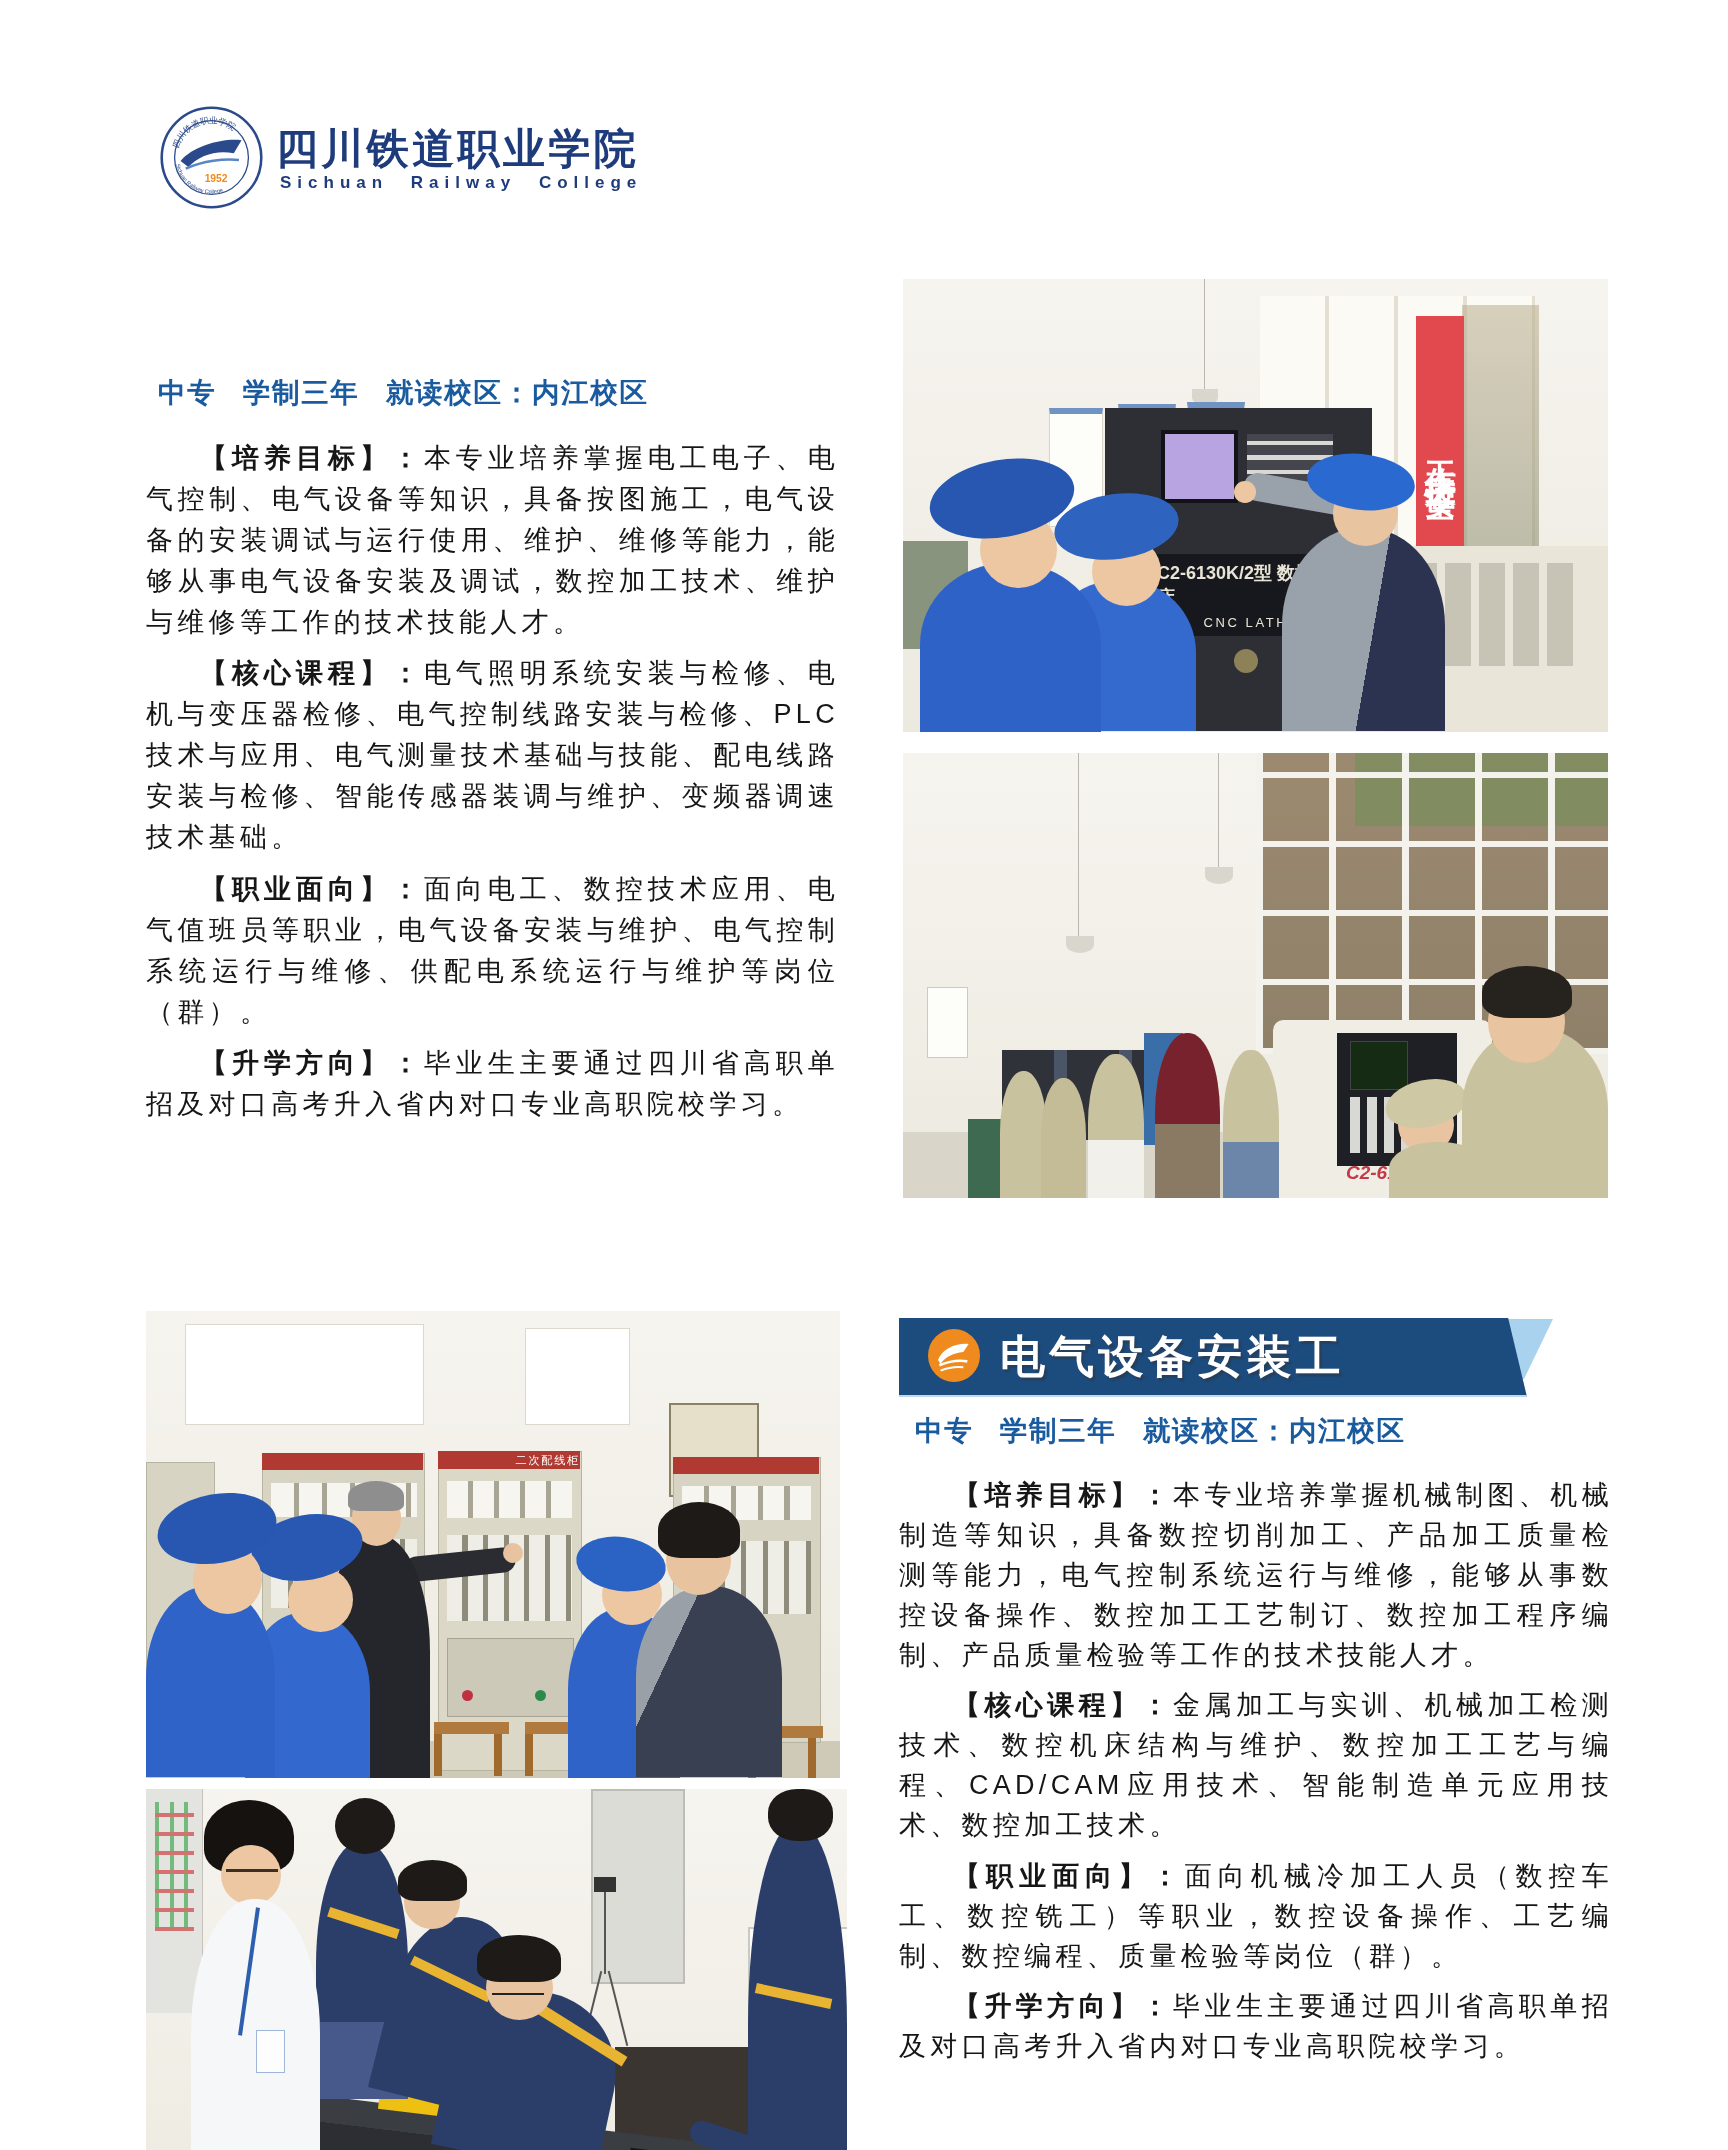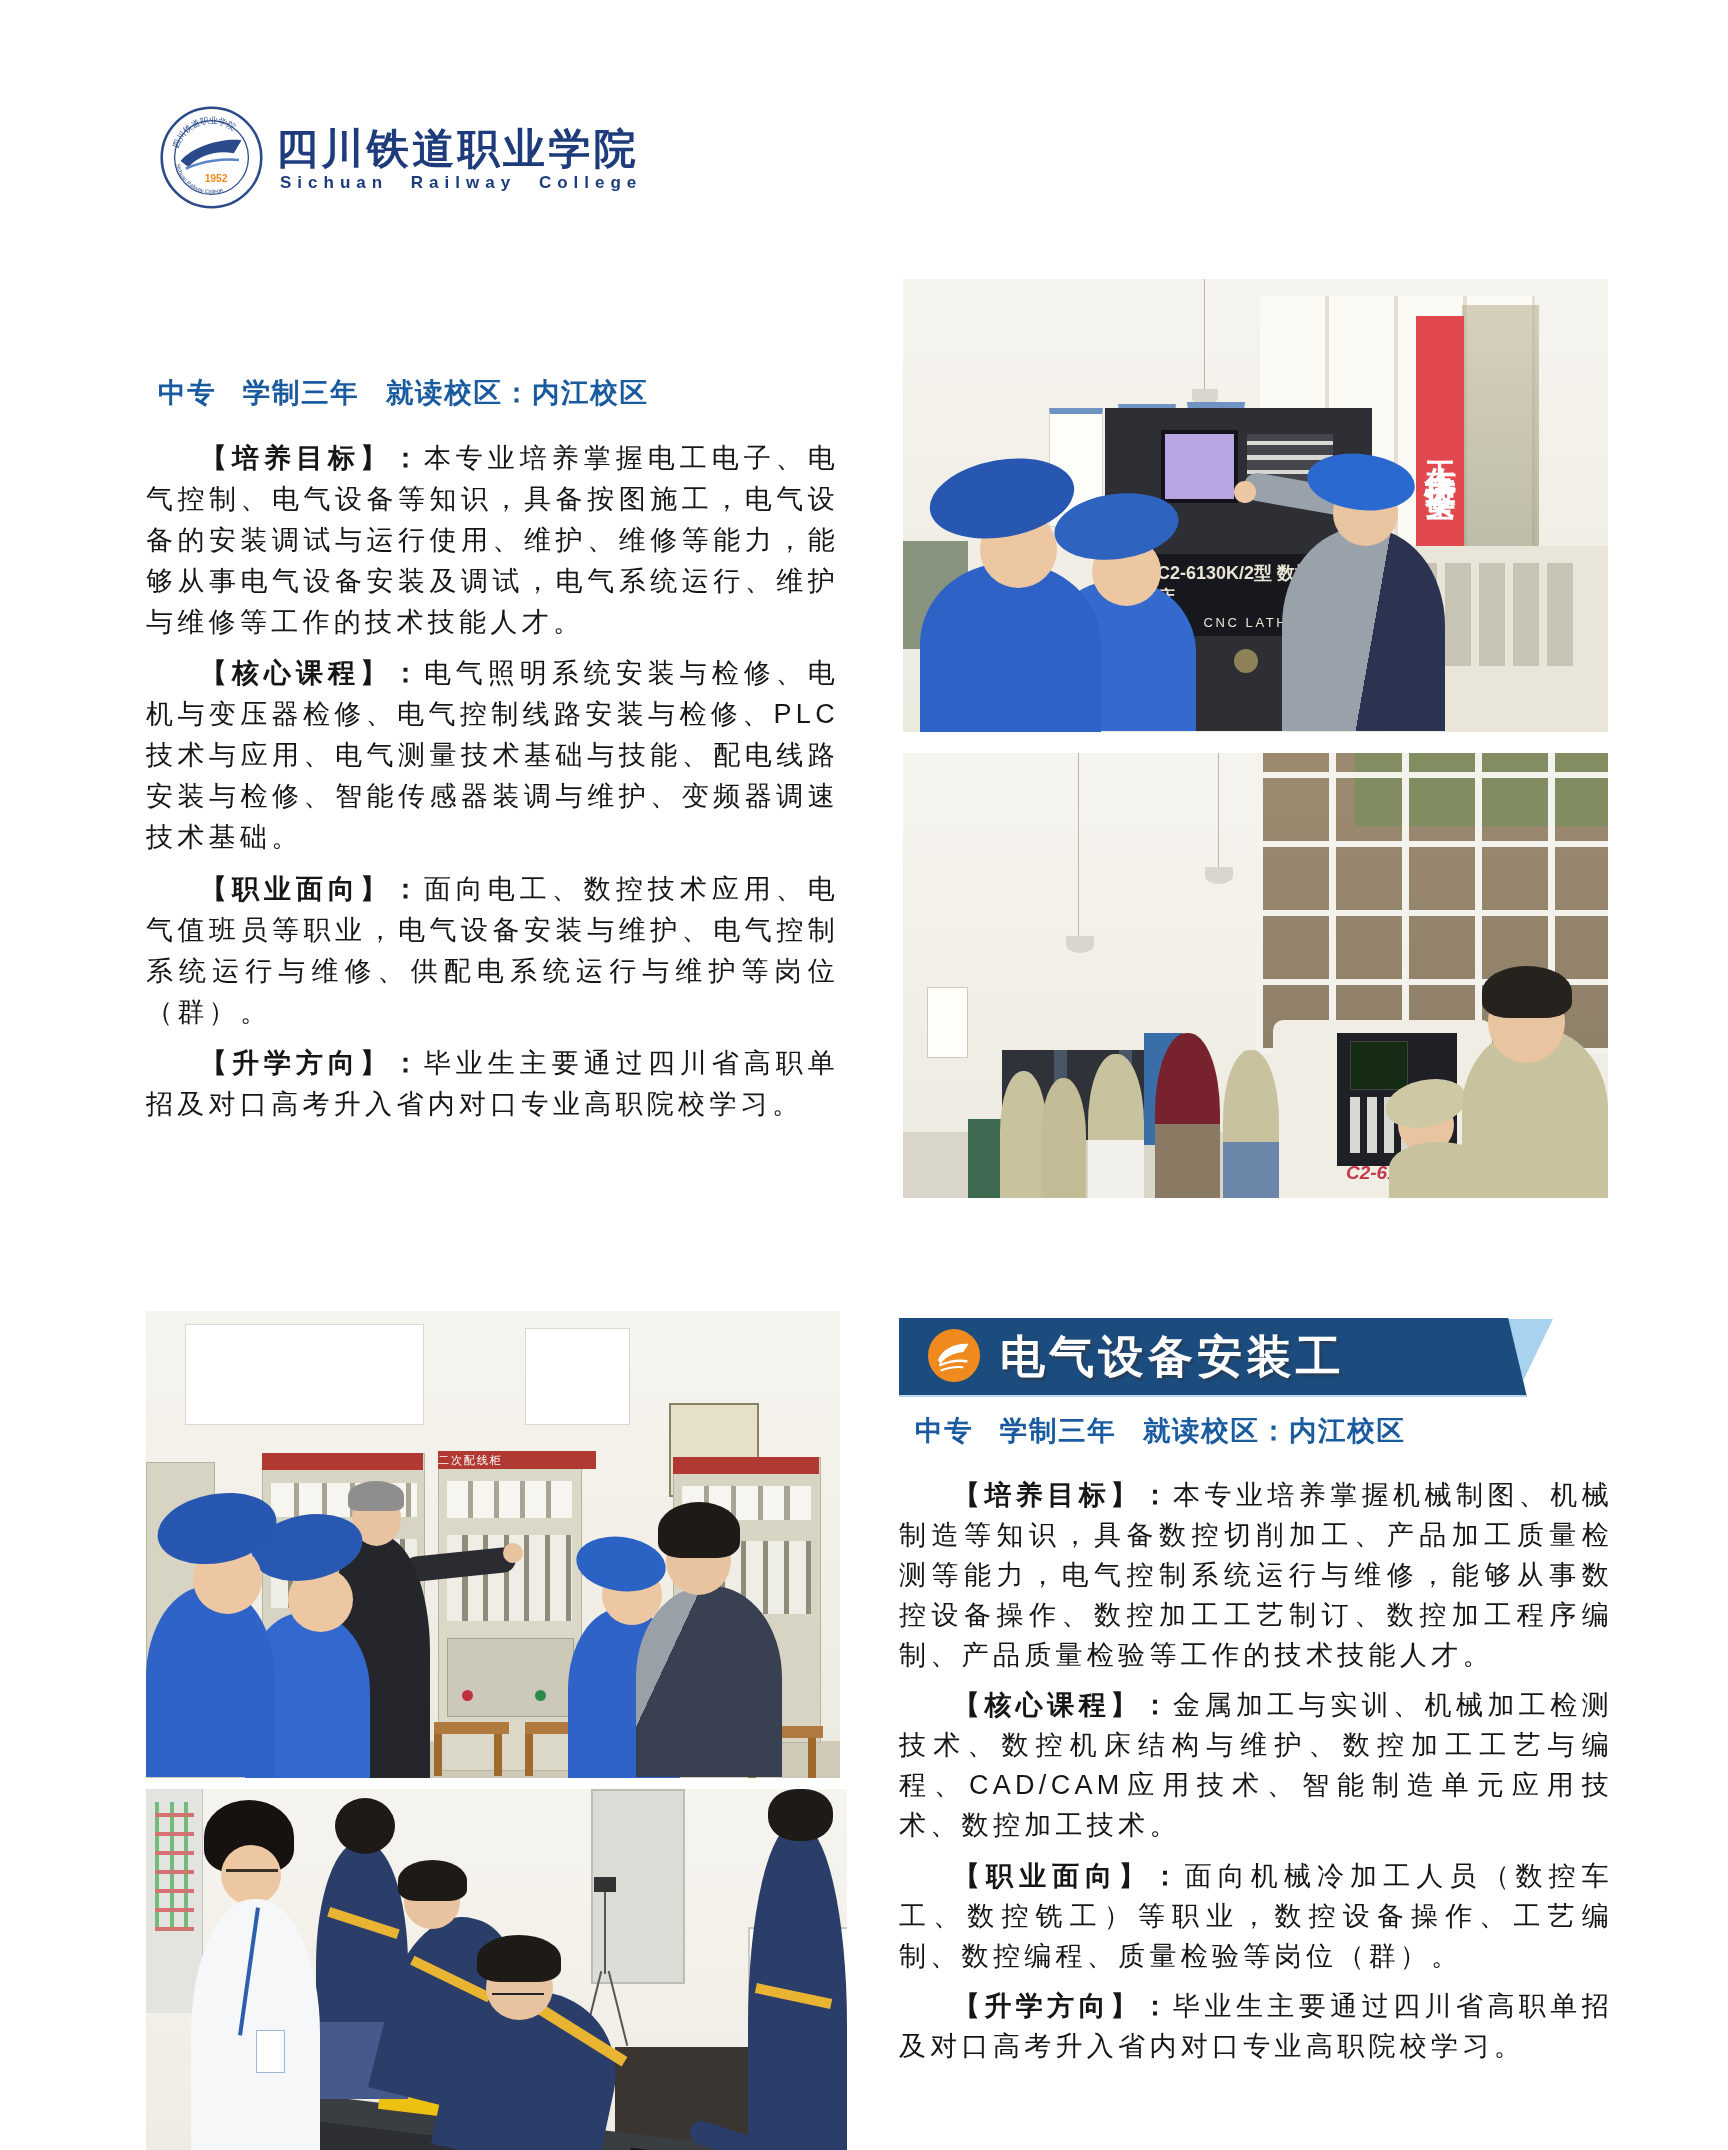--- a/index.html
+++ b/index.html
@@ -63,21 +63,21 @@
     <div class="abs brand-en" style="left:120px;top:68px;">Sichuan Railway College</div>
   </div>
 
   <div class="subinfo" style="left:158px;top:375px;">
     <span>中专</span>
     <span>学制三年</span>
     <span>就读校区：内江校区</span>
   </div>
 
   <div class="body-col" style="left:146px;top:438px;width:693px;">
-    <p><b>【培养目标】：</b><span>本专业培养掌握电工电子、电气控制、电气设备等知识，具备按图施工，电气设备的安装调试与运行使用、维护、维修等能力，能够从事电气设备安装及调试，电气系统运行、维护与维修等工作的技术技能人才。</span></p>
+    <p><b>【培养目标】：</b><span>本专业培养掌握电工电子、电气控制、电气设备等知识，具备按图施工，电气设备的安装调试与运行使用、维护、维修等能力，能够从事电气设备安装及调试，数控加工技术、维护与维修等工作的技术技能人才。</span></p>
     <p><b>【核心课程】：</b><span>电气照明系统安装与检修、电机与变压器检修、电气控制线路安装与检修、PLC技术与应用、电气测量技术基础与技能、配电线路安装与检修、智能传感器装调与维护、变频器调速技术基础。</span></p>
     <p><b>【职业面向】：</b><span>面向电工、数控技术应用、电气值班员等职业，电气设备安装与维护、电气控制系统运行与维修、供配电系统运行与维护等岗位（群）。</span></p>
     <p><b>【升学方向】：</b><span>毕业生主要通过四川省高职单招及对口高考升入省内对口专业高职院校学习。</span></p>
   </div>
 
   <div class="ph" style="left:903px;top:279px;width:705px;height:453px;">
     <div class="abs" style="left:357px;top:17px;width:275px;height:267px;background:repeating-linear-gradient(90deg,#fbfaf5 0 65px,#e4dfd2 65px 69px);"></div>
     <div class="abs" style="left:559px;top:26px;width:77px;height:241px;background:linear-gradient(#b9ad8c,#8c8b6d);opacity:.55;"></div>
     <div class="abs" style="left:301px;top:0;width:1.3px;height:112px;background:#b9b7ae;"></div>
     <div class="abs" style="left:289px;top:110px;width:26px;height:15.5px;background:#d9d7cd;border-radius:0 0 50% 50%;"></div>
@@ -148,21 +148,21 @@
     <div class="abs" style="left:39px;top:13px;width:237px;height:99px;background:#ffffff;border:1.7px solid #ddd8cc;"></div>
     <div class="abs" style="left:379px;top:17px;width:103px;height:95px;background:#ffffff;border:1.7px solid #ddd8cc;"></div>
     <div class="abs" style="left:523px;top:92px;width:86px;height:90px;background:#e6e0cb;border:2.2px solid #8a8266;"></div>
     <div class="abs" style="left:0;top:430px;width:694px;height:37px;background:#cfc9b8;"></div>
     <div class="abs" style="left:0;top:151px;width:67px;height:241px;background:#d8d4c4;border:1.3px solid #b8b4a2;"></div>
     <div class="abs" style="left:116px;top:142px;width:161px;height:292px;background:#d8d4c4;border:1.3px solid #b8b4a2;"></div>
     <div class="abs" style="left:116px;top:142px;width:161px;height:17px;background:#b03a32;"></div>
     <div class="abs" style="left:125px;top:172px;width:146px;height:34px;background:repeating-linear-gradient(90deg,#f6f5ef 0 23px,#a9a595 23px 28px);"></div>
     <div class="abs" style="left:125px;top:228px;width:146px;height:69px;background:repeating-linear-gradient(90deg,#efeee6 0 17px,#8f8c7c 17px 22.4px),repeating-linear-gradient(0deg,transparent 0 26px,#c5c1b0 26px 32px);"></div>
     <div class="abs" style="left:292px;top:140px;width:142px;height:318px;background:#dcd8c8;border:1.3px solid #b8b4a2;"></div>
-    <div class="abs" style="left:292px;top:140px;width:158px;height:18px;background:#b03a32;display:flex;align-items:center;justify-content:flex-start;">
+    <div class="abs" style="left:292px;top:140px;width:142px;height:18px;background:#b03a32;display:flex;align-items:center;justify-content:flex-end;">
       <span style="color:#fff;font-size:11.2px;letter-spacing:1.7px;">二次配线柜</span>
     </div>
     <div class="abs" style="left:301px;top:170px;width:125px;height:37px;background:repeating-linear-gradient(90deg,#f6f5ef 0 20.6px,#a9a595 20.6px 26px);"></div>
     <div class="abs" style="left:301px;top:224px;width:125px;height:86px;background:repeating-linear-gradient(90deg,#efeee6 0 15.5px,#8f8c7c 15.5px 20.6px),repeating-linear-gradient(0deg,transparent 0 30px,#c5c1b0 30px 36px);"></div>
     <div class="abs" style="left:301px;top:327px;width:125px;height:77px;background:#cdc9b8;border:0.9px solid #a8a492;"></div>
     <div class="abs" style="left:316px;top:379px;width:11.2px;height:11.2px;border-radius:50%;background:#c03040;"></div>
     <div class="abs" style="left:389px;top:379px;width:11.2px;height:11.2px;border-radius:50%;background:#2c8a4a;"></div>
     <div class="abs" style="left:527px;top:146px;width:146px;height:284px;background:#d8d4c4;border:1.3px solid #b8b4a2;"></div>
     <div class="abs" style="left:527px;top:146px;width:146px;height:17px;background:#b03a32;"></div>
     <div class="abs" style="left:536px;top:175px;width:129px;height:34px;background:repeating-linear-gradient(90deg,#f6f5ef 0 21.5px,#a9a595 21.5px 27px);"></div>

